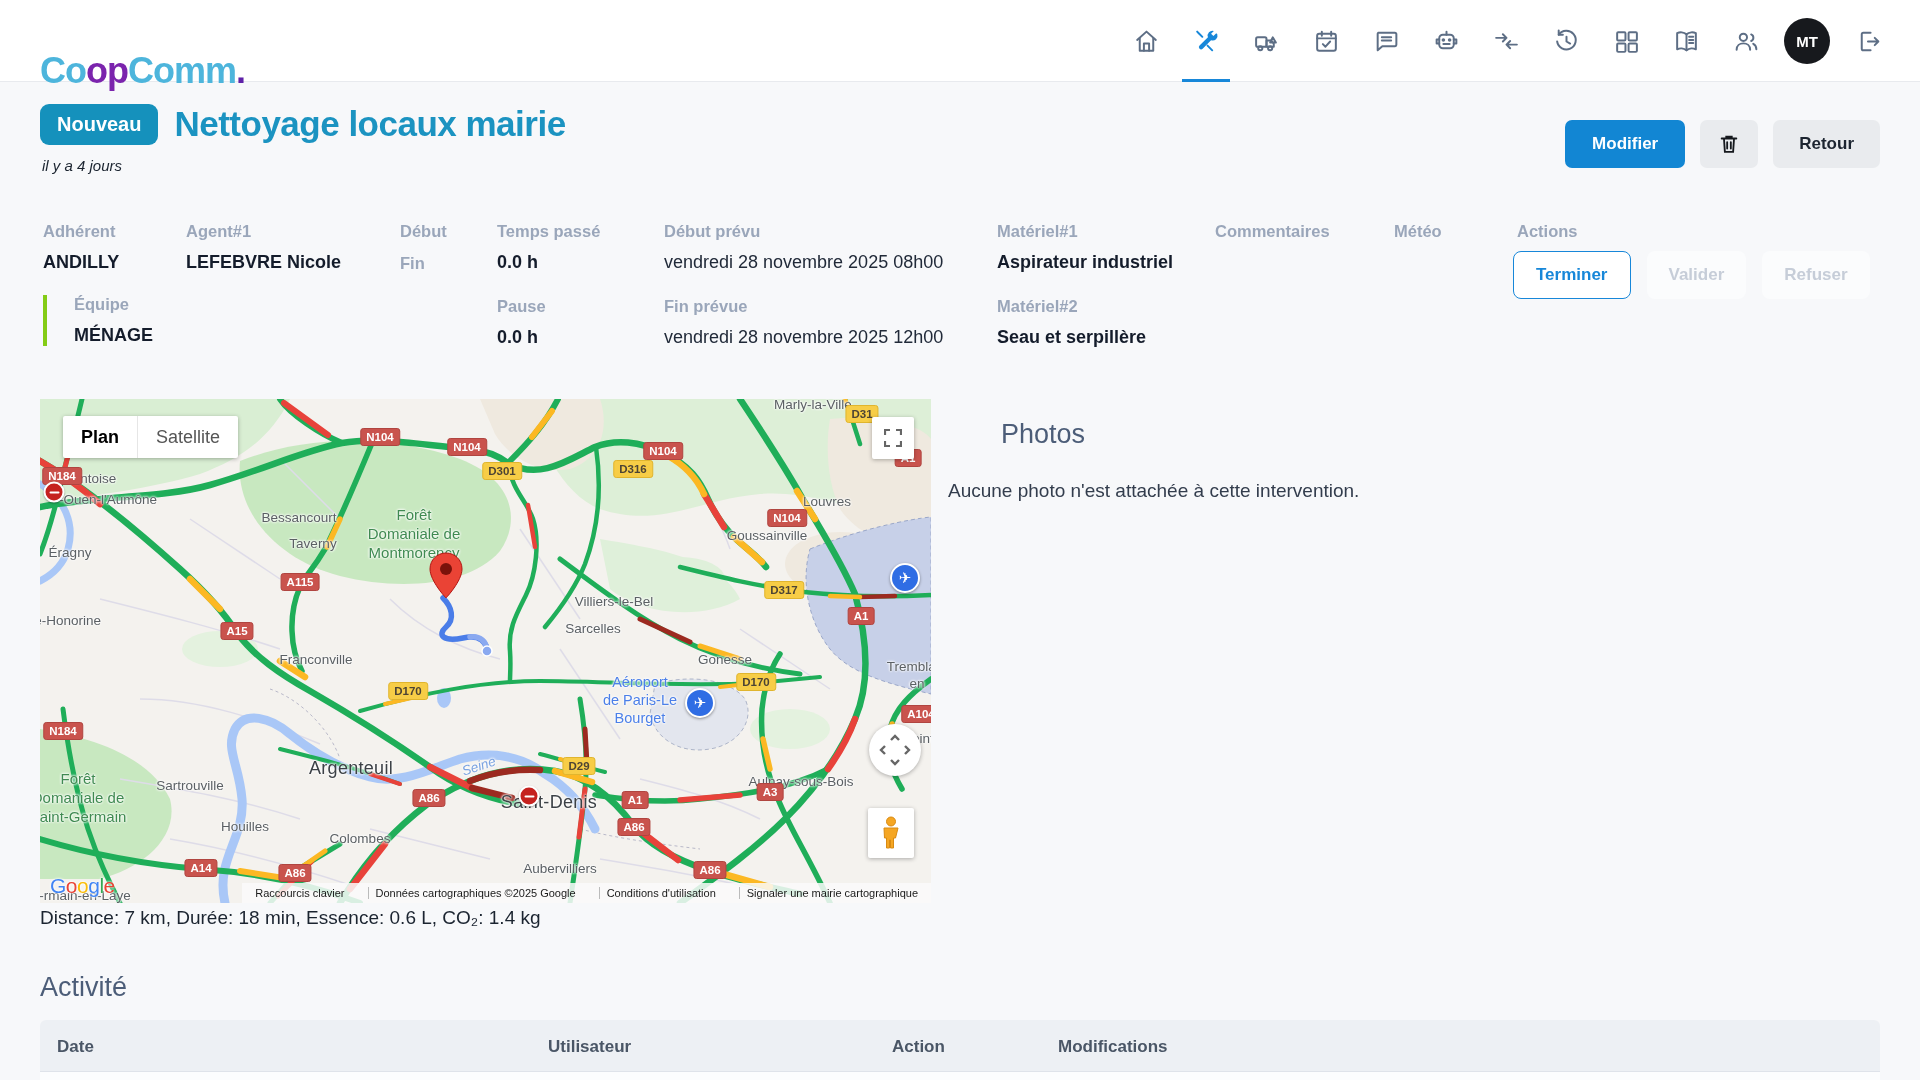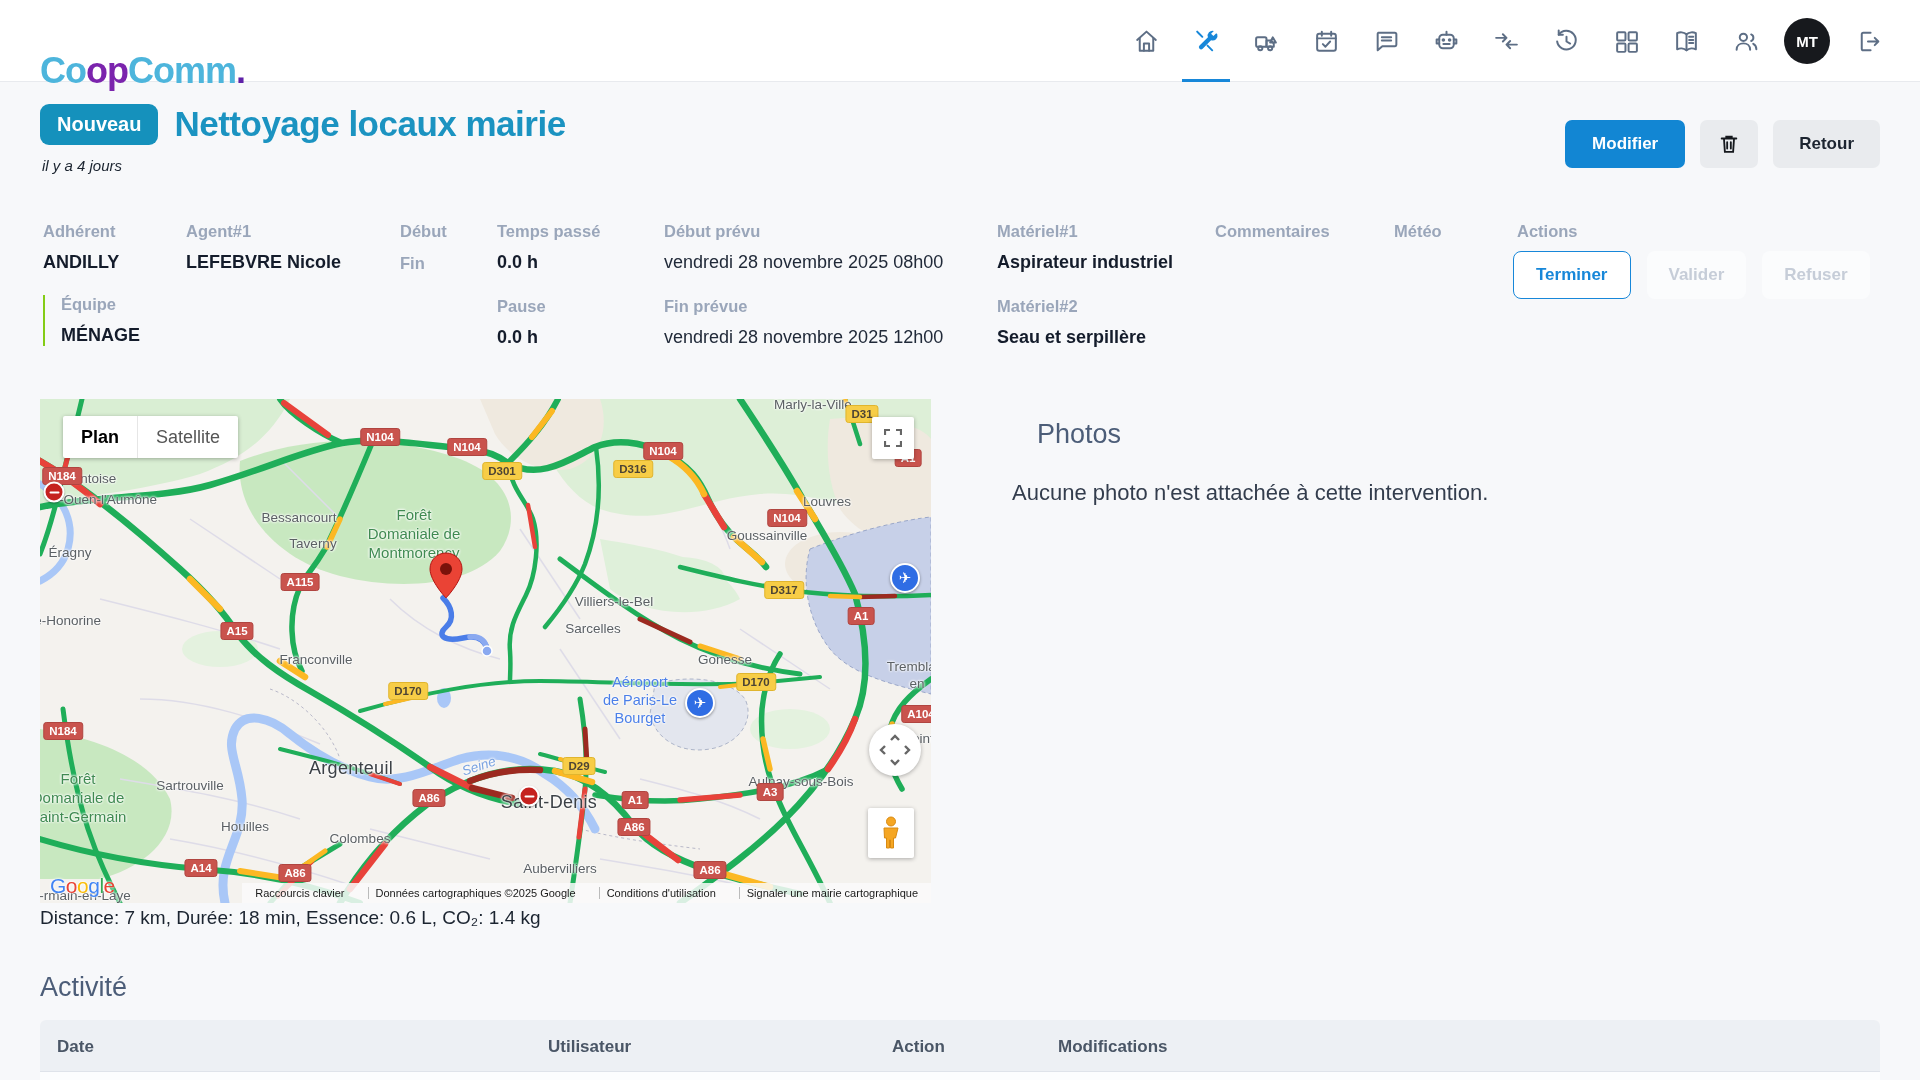--- a/index.html
+++ b/index.html
@@ -36,21 +36,21 @@
   .btn-primary { background:#1286d3; color:#fff; padding:0 27px; }
   .btn-gray { background:#e9ebee; color:#1c2430; padding:0 26px; }
   .btn-icon { background:#e9ebee; width:58px; }
   .btn-icon svg { width:22px; height:22px; stroke:#15181d; stroke-width:2; fill:none; stroke-linecap:round; }
 
   
   .field { position:absolute; }
   .flabel { font-size:16.5px; font-weight:700; color:#9aa6ba; }
   .fvalue { font-size:18px; font-weight:700; color:#141c2b; margin-top:11px; white-space:nowrap; }
   .fvalue.date { font-weight:400; color:#212a39; }
-  .equipe-block { border-left:2px solid #84cc16; padding-left:16px; }
+  .equipe-block { border-left:4px solid #84cc16; padding-left:27px; }
   .action-buttons { position:absolute; left:1513px; top:251px; display:flex; gap:16px; }
   .btn-outline { background:#fff; border:1.5px solid #1787d9; color:#1787d9; font-size:17px;
                  font-weight:700; border-radius:8px; padding:13px 22px; cursor:pointer; }
   .btn-disabled { background:#fbfcfd; border:none; color:#c6cdd8; font-size:17px; font-weight:700;
                   border-radius:8px; padding:13px 22px; cursor:default; }
 
   
   .map { position:absolute; left:40px; top:399px; width:891px; height:504px; background:#f4f2ee;
          overflow:hidden; }
   .map svg.roads { position:absolute; left:0; top:0; }
@@ -97,21 +97,21 @@
                letter-spacing:-0.5px; text-shadow:0 0 2px #fff,0 0 3px #fff; }
   .attribution { position:absolute; right:0; bottom:0; height:20px; background:rgba(250,250,250,.85);
                  display:flex; align-items:center; gap:16px; font-size:11px; color:#1a1a1a; padding:0 6px; }
   .attribution span { padding:0 7px; white-space:nowrap; }
   .attribution span.sep { border-left:1px solid #bbb; }
 
   .route-info { position:absolute; left:40px; top:907px; font-size:19px; color:#1b2430; }
 
   
   .section-title { font-size:27px; font-weight:400; color:#4c5d78; position:absolute; }
-  .photos-empty { position:absolute; left:1012px; top:480px; font-size:22px; color:#333d4d; }
+  .photos-empty { position:absolute; left:948px; top:480px; font-size:19px; color:#333d4d; }
 
   
   .activity-table { position:absolute; left:40px; top:1020px; width:1840px; }
   .thead { position:relative; height:52px; background:#edf0f4; border-bottom:1px solid #dfe3ea;
            border-radius:6px 6px 0 0; }
   .th { position:absolute; top:17px; font-size:17px; font-weight:700; color:#4a5666; }
   .tbody-empty { height:8px; background:#fcfdfe; }
 </style>
 </head>
 <body>
@@ -508,21 +508,21 @@
   <div class="attribution" id="map-attribution">
       <span>Raccourcis clavier</span>
       <span class="sep">Données cartographiques ©2025 Google</span>
       <span class="sep">Conditions d'utilisation</span>
       <span class="sep">Signaler une mairie cartographique</span>
     </div>
 </div>
 
 <div class="route-info">Distance: 7 km, Durée: 18 min, Essence: 0.6 L, CO₂: 1.4 kg</div>
 
-<h2 class="section-title" style="left:1001px; top:419px;margin-left:36px;">Photos</h2>
+<h2 class="section-title" style="left:1001px; top:419px;">Photos</h2>
 <div class="photos-empty">Aucune photo n'est attachée à cette intervention.</div>
 
 <h2 class="section-title" style="left:40px; top:972px;">Activité</h2>
 <div class="activity-table">
   <div class="thead">
     <span class="th" style="left:17px;">Date</span>
     <span class="th" style="left:508px;">Utilisateur</span>
     <span class="th" style="left:852px;">Action</span>
     <span class="th" style="left:1018px;">Modifications</span>
   </div>

